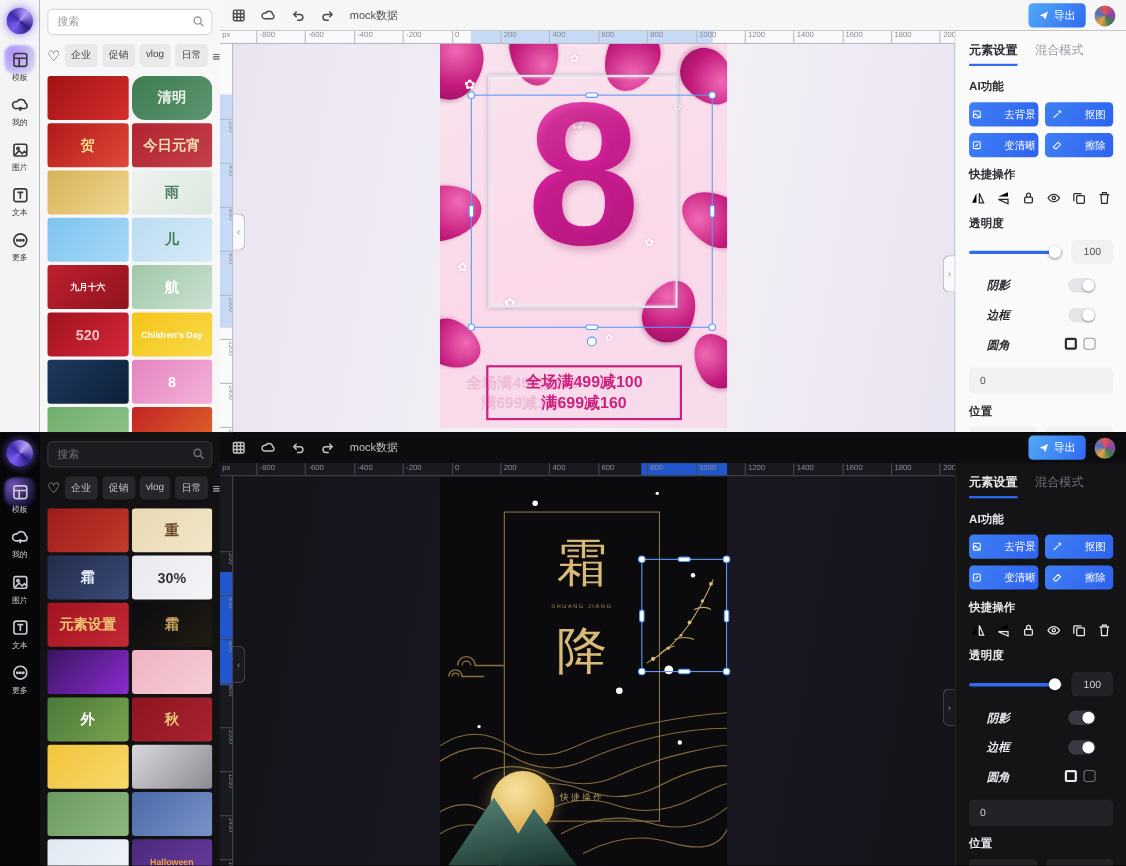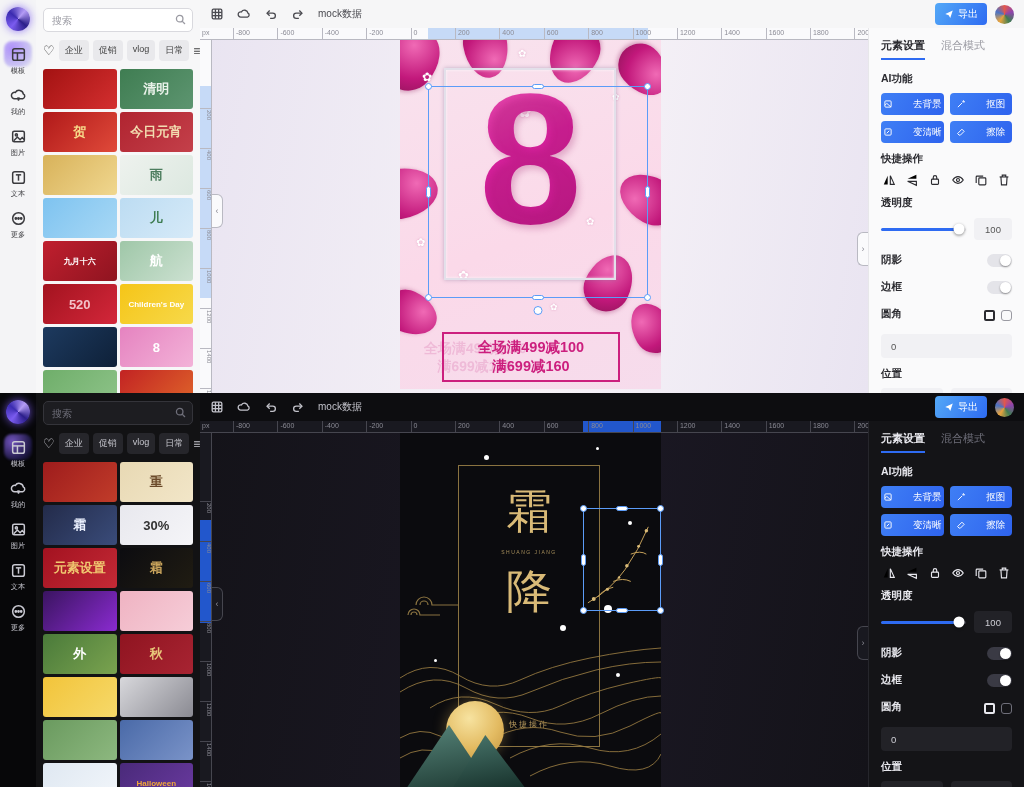--- a/index.html
+++ b/index.html
@@ -138,21 +138,21 @@
     color:#fff; font-size:9.5px; border:none; border-radius:4px; height:22px; cursor:pointer; }
   .aibtn svg { width:10px; height:10px; stroke:#fff; fill:none; stroke-width:1.5; }
   .quickrow { display:flex; justify-content:space-between; margin:4px 1px 2px; }
   .quickrow svg { width:14px; height:14px; stroke:var(--tx); fill:none; stroke-width:1.3; cursor:pointer; }
   .sliderrow { display:flex; align-items:center; gap:8px; margin:8px 0 2px; }
   .slidertrack { position:relative; flex:1; height:3px; border-radius:2px; background:linear-gradient(90deg,#2e6bf2 92%,var(--toggle) 92%); cursor:pointer; }
   .sliderknob { position:absolute; left:92%; top:50%; transform:translate(-50%,-50%); width:11px; height:11px; border-radius:50%;
     background:#fff; box-shadow:0 1px 3px rgba(0,0,0,.45); }
   .valbox { width:38px; height:22px; background:var(--field); border-radius:4px; font-size:9.5px; color:var(--field-tx);
     display:flex; align-items:center; justify-content:center; }
-  .togglerow { display:flex; align-items:flex-end; justify-content:space-between; margin:13px 0; }
+  .togglerow { display:flex; align-items:flex-start; justify-content:space-between; margin:13px 16px;font-style:italic; }
   .rowlbl { font-size:10.5px; font-weight:bold; color:var(--tx); }
   .toggle { position:relative; width:25px; height:13px; border-radius:8px; background:var(--toggle); cursor:pointer; }
   .toggle .knob { position:absolute; right:1px; top:1px; width:11px; height:11px; border-radius:50%; background:#fff; box-shadow:0 1px 2px rgba(0,0,0,.4); }
   .radicons { display:flex; gap:6px; }
   .radic1 { width:11px; height:11px; border:2px solid var(--tx); border-radius:2px; cursor:pointer; }
   .radic2 { width:11px; height:11px; border:1.5px solid var(--tx2); border-radius:3px; cursor:pointer; }
   .fullfield { width:100%; height:24px; background:var(--field); border-radius:4px; font-size:9.5px; color:var(--field-tx);
     display:flex; align-items:center; padding:0 10px; margin:2px 0 4px; }
   .pairfields { display:flex; gap:8px; margin-bottom:4px; }
   .pfield { flex:1; height:24px; background:var(--field); border-radius:4px; font-size:9.5px; color:var(--field-tx);
@@ -223,21 +223,21 @@
           <span class="chip">vlog</span>
           <span class="chip">日常</span>
         </div>
       <span class="menuic">≡</span>
     </div>
     <div class="thumbs">
 
     <div class="thumb" style="background: linear-gradient(135deg, rgb(163, 18, 18), rgb(212, 47, 47));">
           <span style="color: rgb(243, 208, 137); font-size: 13px;"></span>
         </div>
-        <div class="thumb" style="background: linear-gradient(135deg, rgb(63, 125, 82), rgb(93, 149, 112));">
+        <div class="thumb" style="background: linear-gradient(135deg, rgb(63, 125, 82), rgb(93, 149, 112)); border-radius: 12px;">
           <span style="color: rgb(234, 242, 234); font-size: 13px;">清明</span>
         </div>
         <div class="thumb" style="background: linear-gradient(135deg, rgb(176, 25, 25), rgb(224, 74, 58));">
           <span style="color: rgb(247, 217, 138); font-size: 13px;">贺</span>
         </div>
         <div class="thumb" style="background: linear-gradient(135deg, rgb(176, 36, 48), rgb(196, 64, 74));">
           <span style="color: rgb(242, 220, 176); font-size: 13px;">今日元宵</span>
         </div>
         <div class="thumb" style="background: linear-gradient(135deg, rgb(216, 178, 90), rgb(240, 215, 143));">
           <span style="color: rgb(138, 106, 32); font-size: 13px;"></span>

